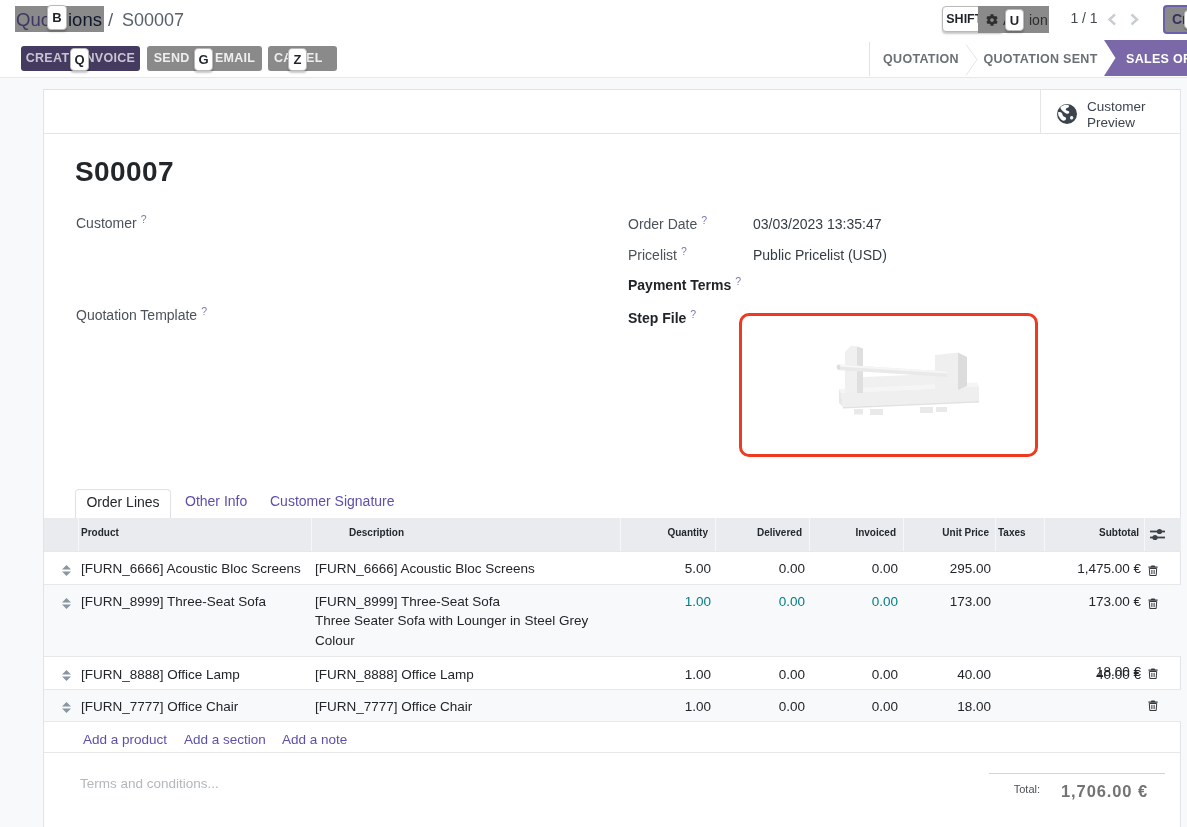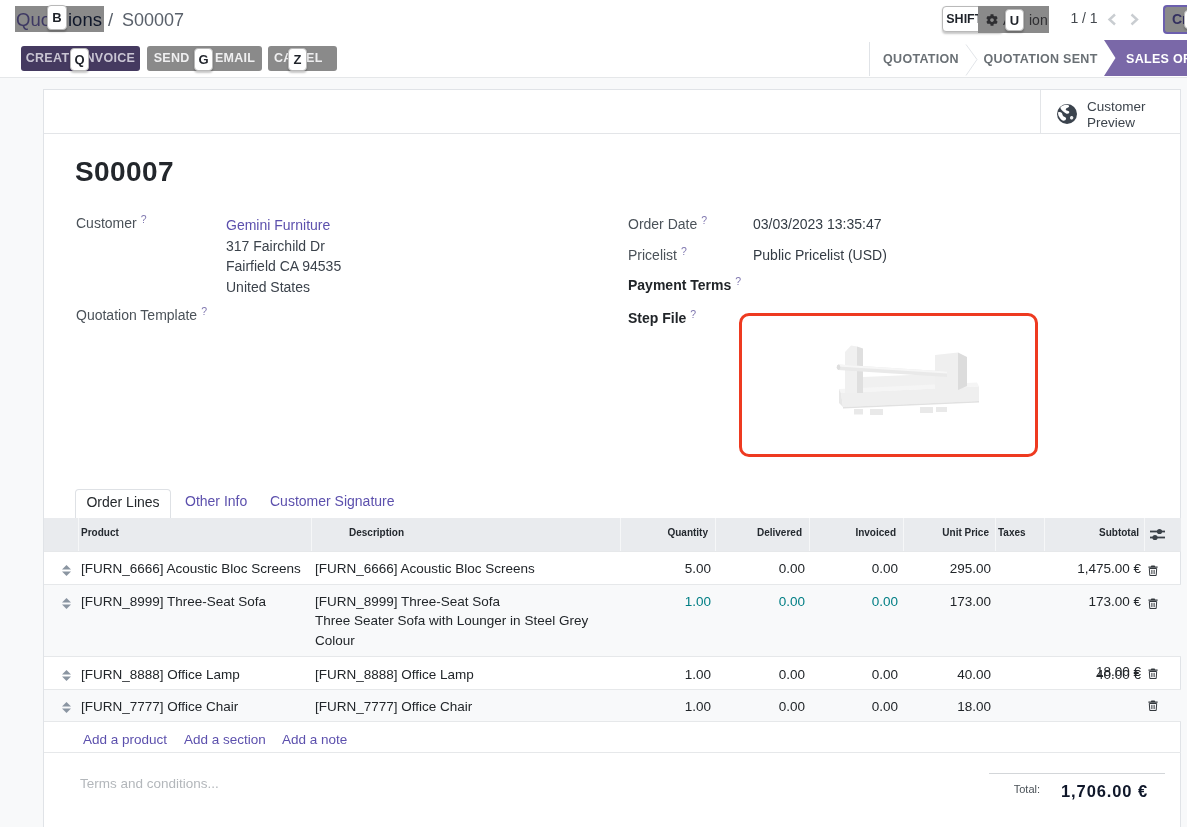--- a/index.html
+++ b/index.html
@@ -82,21 +82,20 @@
     <circle cx="11" cy="11" r="10" fill="#3b434d"></circle>
     <path fill="#ffffff" d="M4.5 4.2 C6 2.5 8.5 1.6 11 1.8 C12.5 2 13.5 2.8 13 3.8 C12.5 4.8 11 4.6 10.2 5.4 C9.4 6.2 9.8 7.2 10.8 7.6 C11.8 8 12.8 7.8 13.2 8.8 C13.6 9.8 12.6 10.8 11.4 10.8 C10.2 10.8 9.2 10 8.2 9.2 C7.2 8.4 6 7.6 5.2 6.4 C4.6 5.6 4.2 4.8 4.5 4.2 Z"></path>
     <path fill="#ffffff" d="M2.2 9.2 C3.4 8.6 5 9 5.8 10 C6.6 11 6.4 12.4 7.4 13.2 C8.4 14 9.6 14 10 15 C10.4 16 9.6 17.2 8.6 17.6 C7.6 18 6.4 17.6 5.4 16.8 C4.4 16 3.6 14.8 3 13.6 C2.4 12.4 1.8 10.6 2.2 9.2 Z"></path>
     <path fill="#ffffff" d="M14.8 13.2 C15.9 12.9 17 13.4 17.3 14.3 C17.6 15.2 17 16.1 16.2 16.4 C15.4 16.7 14.4 16.3 14.1 15.4 C13.8 14.5 14 13.6 14.8 13.2 Z" opacity=".9"></path>
   </svg>
   <div class="abs" style="left:1087px; top:99px; font-size:13.5px; line-height:15.8px; color:#3d444c;">Customer<br>Preview</div>
 
   <div class="abs" style="left:75px; top:156px; font-size:28px; font-weight:bold; color:#23272c; letter-spacing:0.4px;">S00007</div>
 
   <div class="lbl" style="left:76px; top:215px;text-align:center;">Customer<span class="q">?</span></div>
-  <div class="val" style="left:226px; top:215px; line-height:20.6px;"><span class="link">Gemini Furniture</span><br><span style="color:#3b424b;">317 Fairchild Dr<br>Fairfield CA 94535<br>United States</span></div>
   <div class="lbl" style="left:76px; top:307px;">Quotation Template<span class="q">?</span></div>
 
   <div class="lbl" style="left:628px; top:215.5px;">Order Date<span class="q">?</span></div>
   <div class="val" style="left:753px; top:215.5px;">03/03/2023 13:35:47</div>
   <div class="lbl" style="left:628px; top:246.5px;">Pricelist<span class="q">?</span></div>
   <div class="val" style="left:753px; top:246.5px;">Public Pricelist (USD)</div>
   <div class="lbl" style="left:628px; top:276.5px;"><b>Payment Terms</b><span class="q">?</span></div>
   <div class="lbl" style="left:628px; top:309.5px;"><b>Step File</b><span class="q">?</span></div>
 
   <div class="abs" style="left:739px; top:313px; width:299px; height:144px; border:3px solid #ee3a20; border-radius:10px; background:#fff;"></div>
@@ -243,15 +242,15 @@
       <line x1="6.4" y1="4.9" x2="6.4" y2="9.1" stroke="#33383d" stroke-width="0.7"></line>
     </svg>
 
   <div class="abs link" style="left:83px; top:732px; font-size:13.5px;">Add a product</div>
   <div class="abs link" style="left:184px; top:732px; font-size:13.5px;">Add a section</div>
   <div class="abs link" style="left:282px; top:732px; font-size:13.5px;">Add a note</div>
 
   <div class="abs" style="left:80px; top:776px; font-size:13.5px; color:#b3b7bb;">Terms and conditions...</div>
   <div class="abs" style="left:989px; top:773px; width:176px; height:1px; background:#d3d6d9;"></div>
   <div class="abs" style="left:940px; top:783px; width:100px; text-align:right; font-size:11px; color:#4a5157;">Total:</div>
-  <div class="abs" style="left:1000px; top:782px; width:148px; text-align:right; font-size:16.5px; font-weight:bold; letter-spacing:0.9px; color:#0f172a;">1,706.00 €</div>
+  <div class="abs" style="left:1000px; top:782px; width:148px; text-align:right; font-size:16.5px; font-weight:bold; letter-spacing:0.9px; color:#737373;">1,706.00 €</div>
 
 </div>
 
 </body></html>

